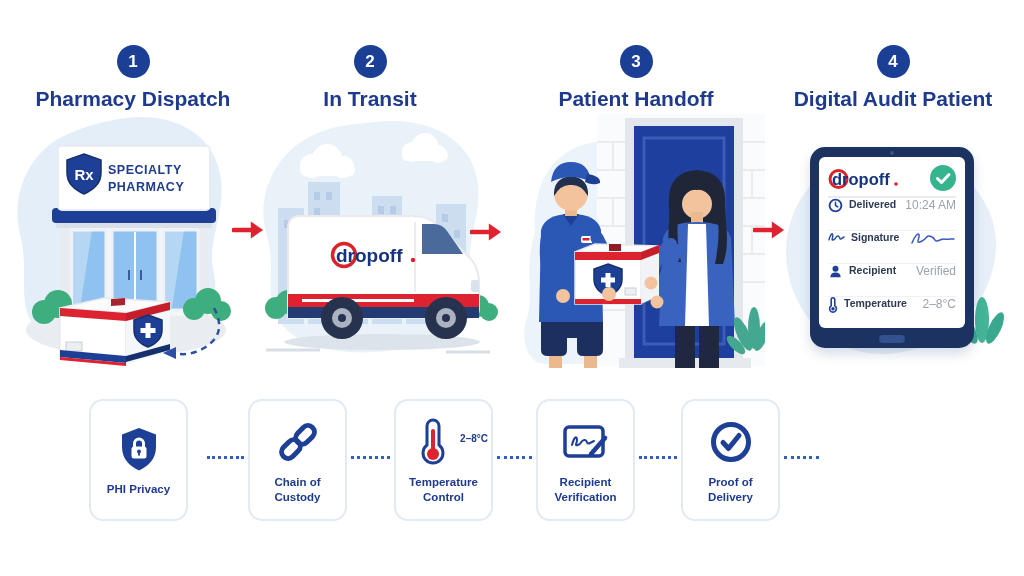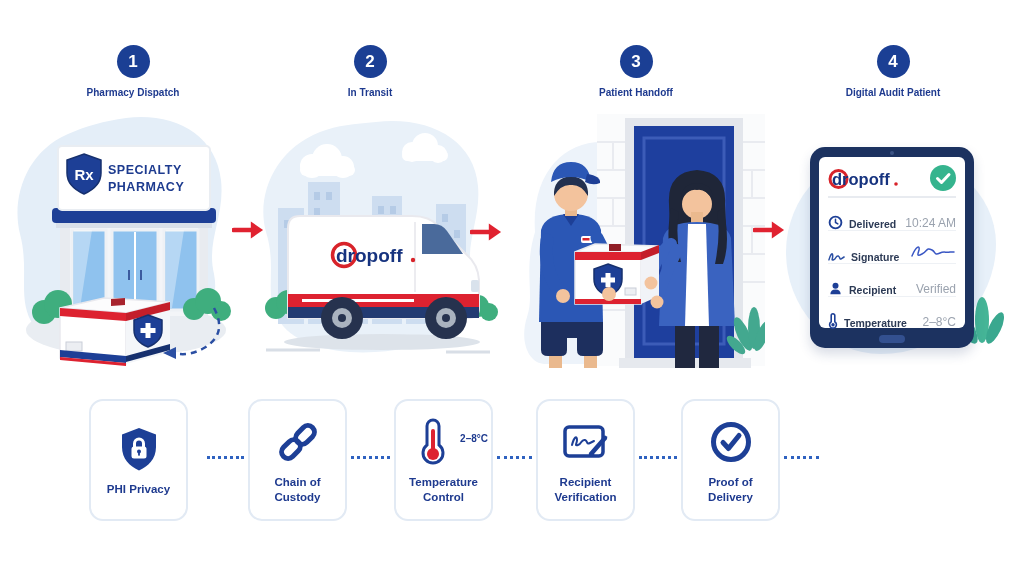--- a/index.html
+++ b/index.html
@@ -4,36 +4,36 @@
 <style>
   html,body{margin:0;padding:0;background:#fff;}
   #canvas{position:relative;width:1024px;height:576px;background:#ffffff;overflow:hidden;
           font-family:"Liberation Sans","DejaVu Sans",sans-serif;}
   svg text{font-family:"Liberation Sans","DejaVu Sans",sans-serif;}
 
   
   .step{position:absolute;top:45px;width:200px;text-align:center;}
   .step-circle{width:33px;height:33px;border-radius:50%;background:#1b3f94;color:#fff;
                font-size:17px;font-weight:bold;display:flex;align-items:center;justify-content:center;margin:0 auto;}
-  .step-label{margin-top:9px;font-size:10px;font-weight:bold;color:#1e3a8f;}
+  .step-label{margin-top:9px;font-size:21px;font-weight:bold;color:#1e3a8f;}
 
   .illo{position:absolute;}
   .arrow{position:absolute;}
 
   
   .tablet-blob{position:absolute;left:786px;top:150px;width:210px;height:204px;background:#e7f0f9;
                border-radius:48% 52% 55% 45% / 50% 46% 54% 50%;}
   .tablet{position:absolute;left:810px;top:147px;width:164px;height:201px;background:#1c3260;
           border-radius:15px;box-shadow:0 6px 12px rgba(40,60,110,.18);z-index:2;}
   .tab-cam{position:absolute;top:4px;left:50%;margin-left:-2px;width:4px;height:4px;border-radius:50%;background:#3b5384;}
   .tab-screen{position:absolute;left:9px;top:10px;width:146px;height:171px;background:#fff;border-radius:6px;
               padding:6px 9px;box-sizing:border-box;}
   .tab-head{display:flex;align-items:center;justify-content:space-between;height:30px;
             border-bottom:2px solid #e8ebf0;padding-bottom:3px;}
-  .tab-row{display:flex;align-items:flex-end;gap:6px;height:32px;border-bottom:1px solid #eef1f5;}
+  .tab-row{display:flex;align-items:flex-start;gap:6px;height:32px;border-bottom:1px solid #eef1f5;}
   .tab-row:last-child{border-bottom:none;}
   .tab-row .lbl{font-size:10.5px;font-weight:bold;color:#2c3a55;}
   .tab-row .val{margin-left:auto;font-size:12px;color:#9aa2ae;}
   .tab-home{position:absolute;bottom:5px;left:50%;margin-left:-13px;width:26px;height:8px;border-radius:4px;background:#33508f;}
 
   
   .feature{position:absolute;top:399px;width:99px;height:122px;background:#fff;border:2px solid #e2eaf4;
            border-radius:14px;display:flex;flex-direction:column;align-items:center;justify-content:center;
            gap:7px;box-sizing:border-box;}
   .f-icon{height:52px;width:100%;display:flex;align-items:center;justify-content:center;position:relative;}

